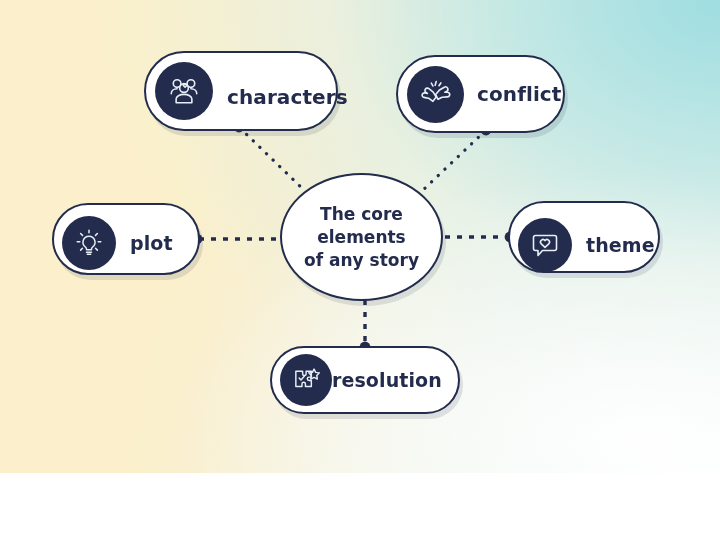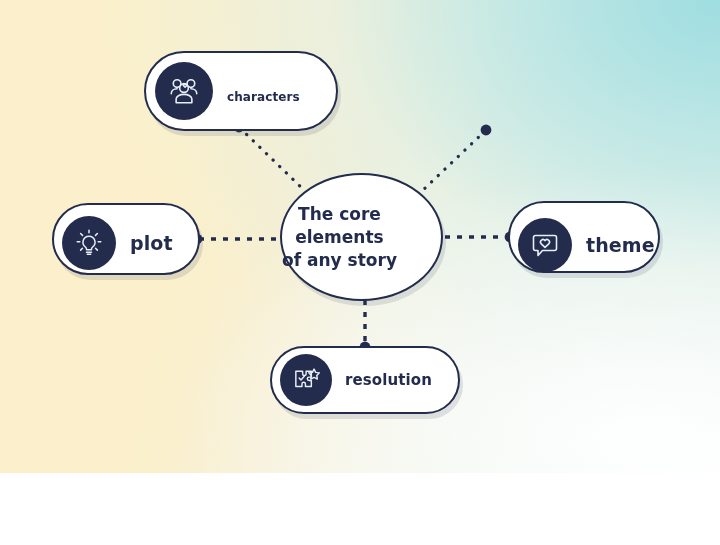--- a/index.html
+++ b/index.html
@@ -73,54 +73,54 @@
     font-family: "DejaVu Sans", sans-serif;
     font-weight: bold;
     color: #232c4d;
     white-space: nowrap;
     letter-spacing: .1px;
   }
 
   
   #node-characters { left: 144px; top: 51px; width: 194px; height: 80px; padding: 0 14px 0 9px; }
   #node-characters .badge { width: 58px; height: 58px; }
-  #node-characters .label { font-size: 12px; margin-left: 14px; margin-top: 12px; }
+  #node-characters .label { font-size: 20px; margin-left: 14px; margin-top: 12px; }
 
   
   #node-conflict { left: 396px; top: 55px; width: 169px; height: 78px; padding: 0 14px 0 9px; }
   #node-conflict .badge { width: 57px; height: 57px; }
   #node-conflict .label { font-size: 20px; margin-left: 13px; }
 
   
   #node-plot { left: 52px; top: 203px; width: 148px; height: 72px; padding: 8px 14px 0 8px; }
   #node-plot .badge { width: 54px; height: 54px; }
   #node-plot .label { font-size: 19px; margin-left: 14px; }
 
   
   #node-theme { left: 508px; top: 201px; width: 152px; height: 72px; padding: 15px 16px 0 8px; }
   #node-theme .badge { width: 54px; height: 54px; }
   #node-theme .label { font-size: 19px; margin-left: 14px; }
 
   
   #node-resolution { left: 270px; top: 346px; width: 190px; height: 68px; padding: 0 14px 0 8px; }
   #node-resolution .badge { width: 52px; height: 52px; }
-  #node-resolution .label { font-size: 15px; margin-left: 13px; }
+  #node-resolution .label { font-size: 19px; }
 
   
   #node-center {
     position: absolute;
     left: 280px; top: 173px;
     width: 163px; height: 128px;
     background: #ffffff;
     border: 2px solid #232c4d;
     border-radius: 50%;
     box-shadow: 3px 5px 0 rgba(35,44,77,0.12);
     display: flex;
     align-items: center;
-    justify-content: flex-start;
+    justify-content: center;
   }
   #node-center .center-label {
     font-family: "DejaVu Sans", sans-serif;
     font-weight: bold;
     font-size: 17px;
     line-height: 23px;
     color: #232c4d;
     text-align: center;
     white-space: pre-line;
   }
@@ -177,20 +177,30 @@
         <circle cx="22.5" cy="9" r="3.6"></circle>
         <path d="M28 18.5c0-2.8-2.4-4.6-5.5-4.6"></path>
         <circle cx="16" cy="13.2" r="4.1"></circle>
         <path d="M8.6 27v-3.4c0-2.6 3.3-4.4 7.4-4.4s7.4 1.8 7.4 4.4V27z"></path>
         <path d="M16 11.3l1 1.1 1.1-1.1a.95.95 0 10-1.1-1.5.95.95 0 10-1 1.5z"></path>
       </svg>
     </div>
     <div class="label">characters</div>
   </div>
 
+  <div class="node" id="node-conflict">
+    <div class="badge">
+      <svg class="icon-svg" width="34" height="34" viewBox="0 0 32 32" fill="none" stroke="#e8eef6" stroke-width="1.5" stroke-linecap="round" stroke-linejoin="round">
+        <path d="M13.4 14.2l-4.1-3.2c-1-.8-2.4-.7-3.2.3-.8 1-.6 2.4.4 3.1l1.4 1.1-2.2-.5c-1.2-.3-2.4.4-2.7 1.6-.3 1.2.5 2.4 1.7 2.6l5 1.1 3.4 2.6 3.1-4z"></path>
+        <path d="M19.3 12.2l4.5-2.6c1.1-.6 2.5-.2 3.1.9.6 1.1.2 2.4-.9 3l-1.6.9 2.2-.1c1.2-.1 2.3.9 2.3 2.1.1 1.2-.9 2.3-2.1 2.3l-5.1.3-3.8 2-2.2-4.5z"></path>
+        <path d="M16.2 4.3l-1 3.4M20.6 5.6l-1.8 2.6M11.6 5.8l1.6 2.7"></path>
+      </svg>
+    </div>
+    <div class="label">conflict</div>
+  </div>
 
   <div class="node" id="node-plot">
     <div class="badge">
       <svg class="icon-svg" width="32" height="32" viewBox="0 0 32 32" fill="none" stroke="#e8eef6" stroke-width="1.5" stroke-linecap="round" stroke-linejoin="round">
         <path d="M16 9.2a6 6 0 00-3.6 10.8c.7.6 1.1 1.3 1.1 2.1v.7h5v-.7c0-.8.4-1.5 1.1-2.1A6 6 0 0016 9.2z"></path>
         <path d="M13.5 25.2h5M14.3 27.3h3.4"></path>
         <path d="M16 3.2v2.6M7.6 6.5l1.9 1.9M24.4 6.5l-1.9 1.9M4.2 14.8h2.6M25.2 14.8h2.6M7.6 23.1l1.9-1.9M24.4 23.1l-1.9-1.9"></path>
       </svg>
     </div>
     <div class="label">plot</div>

